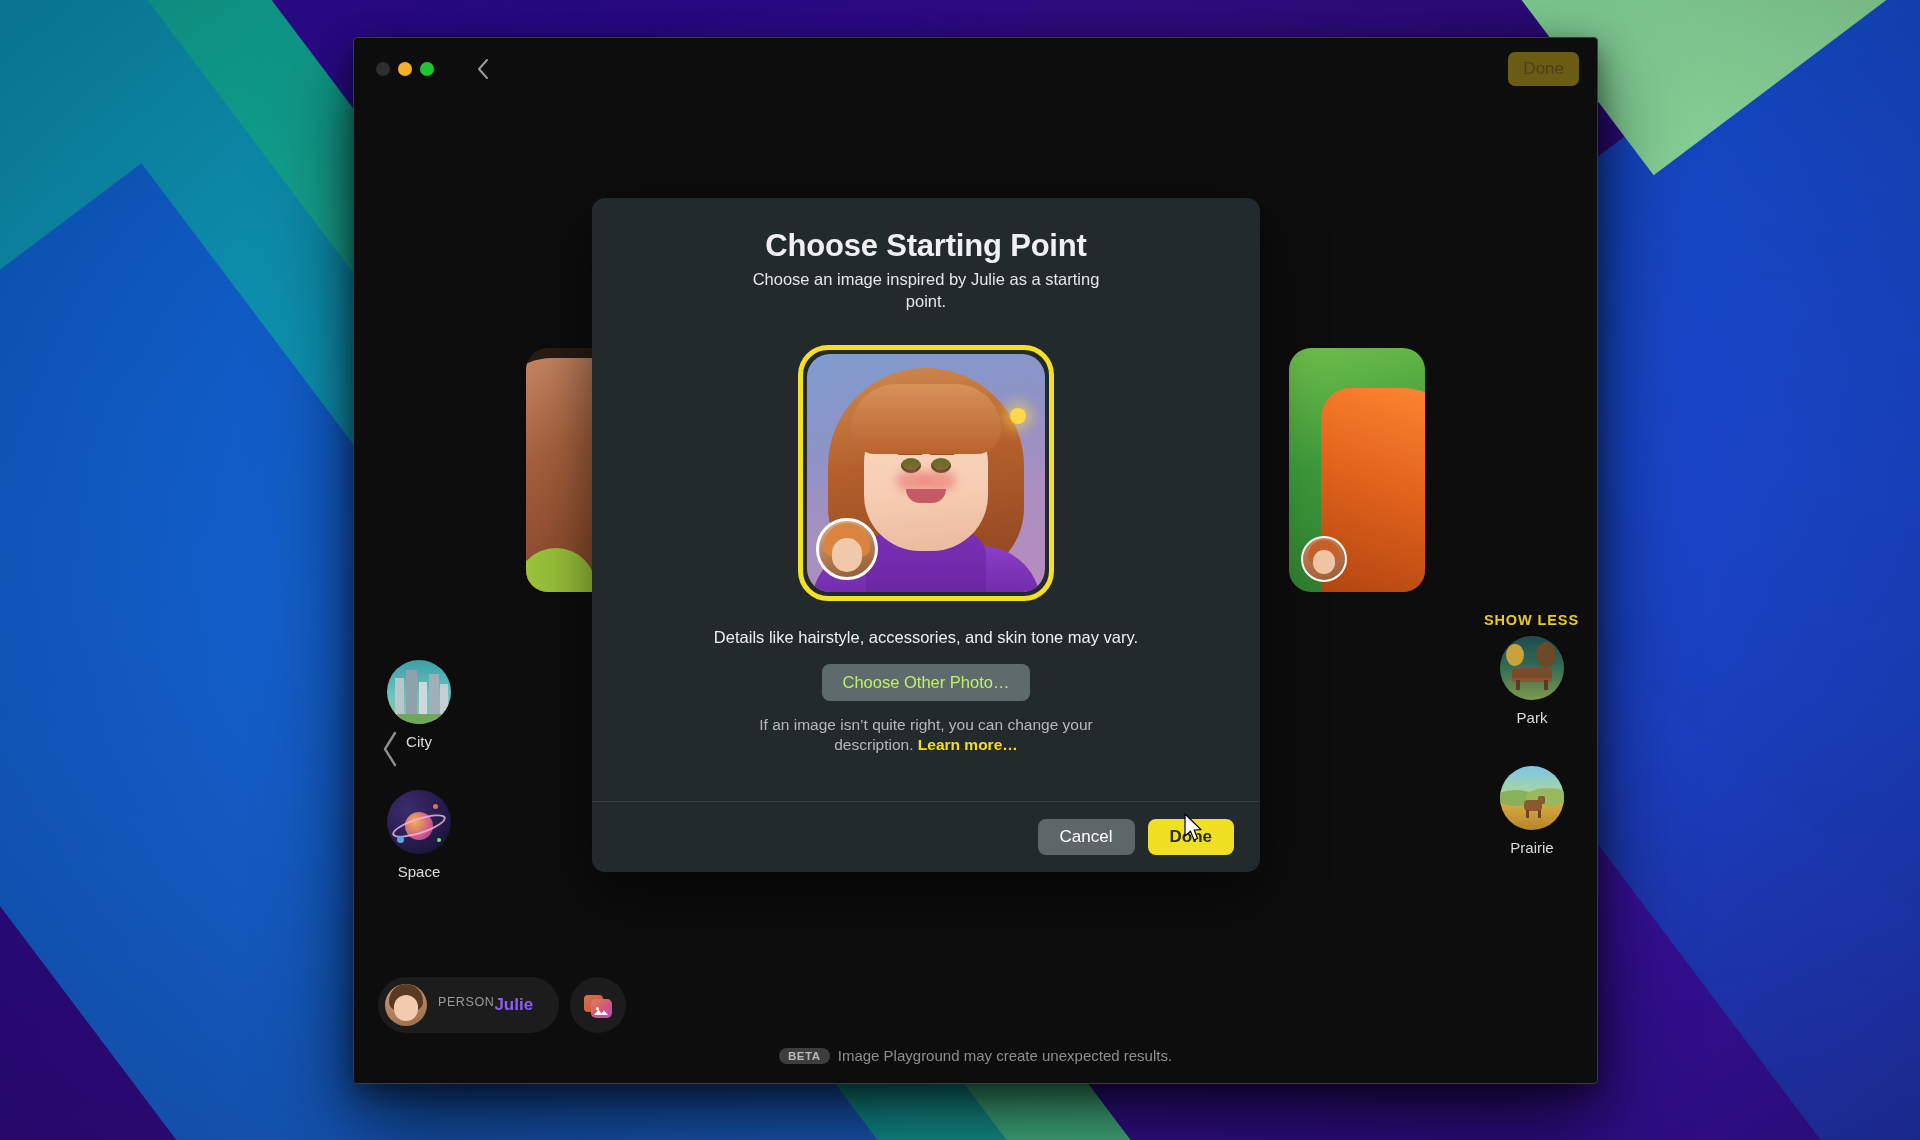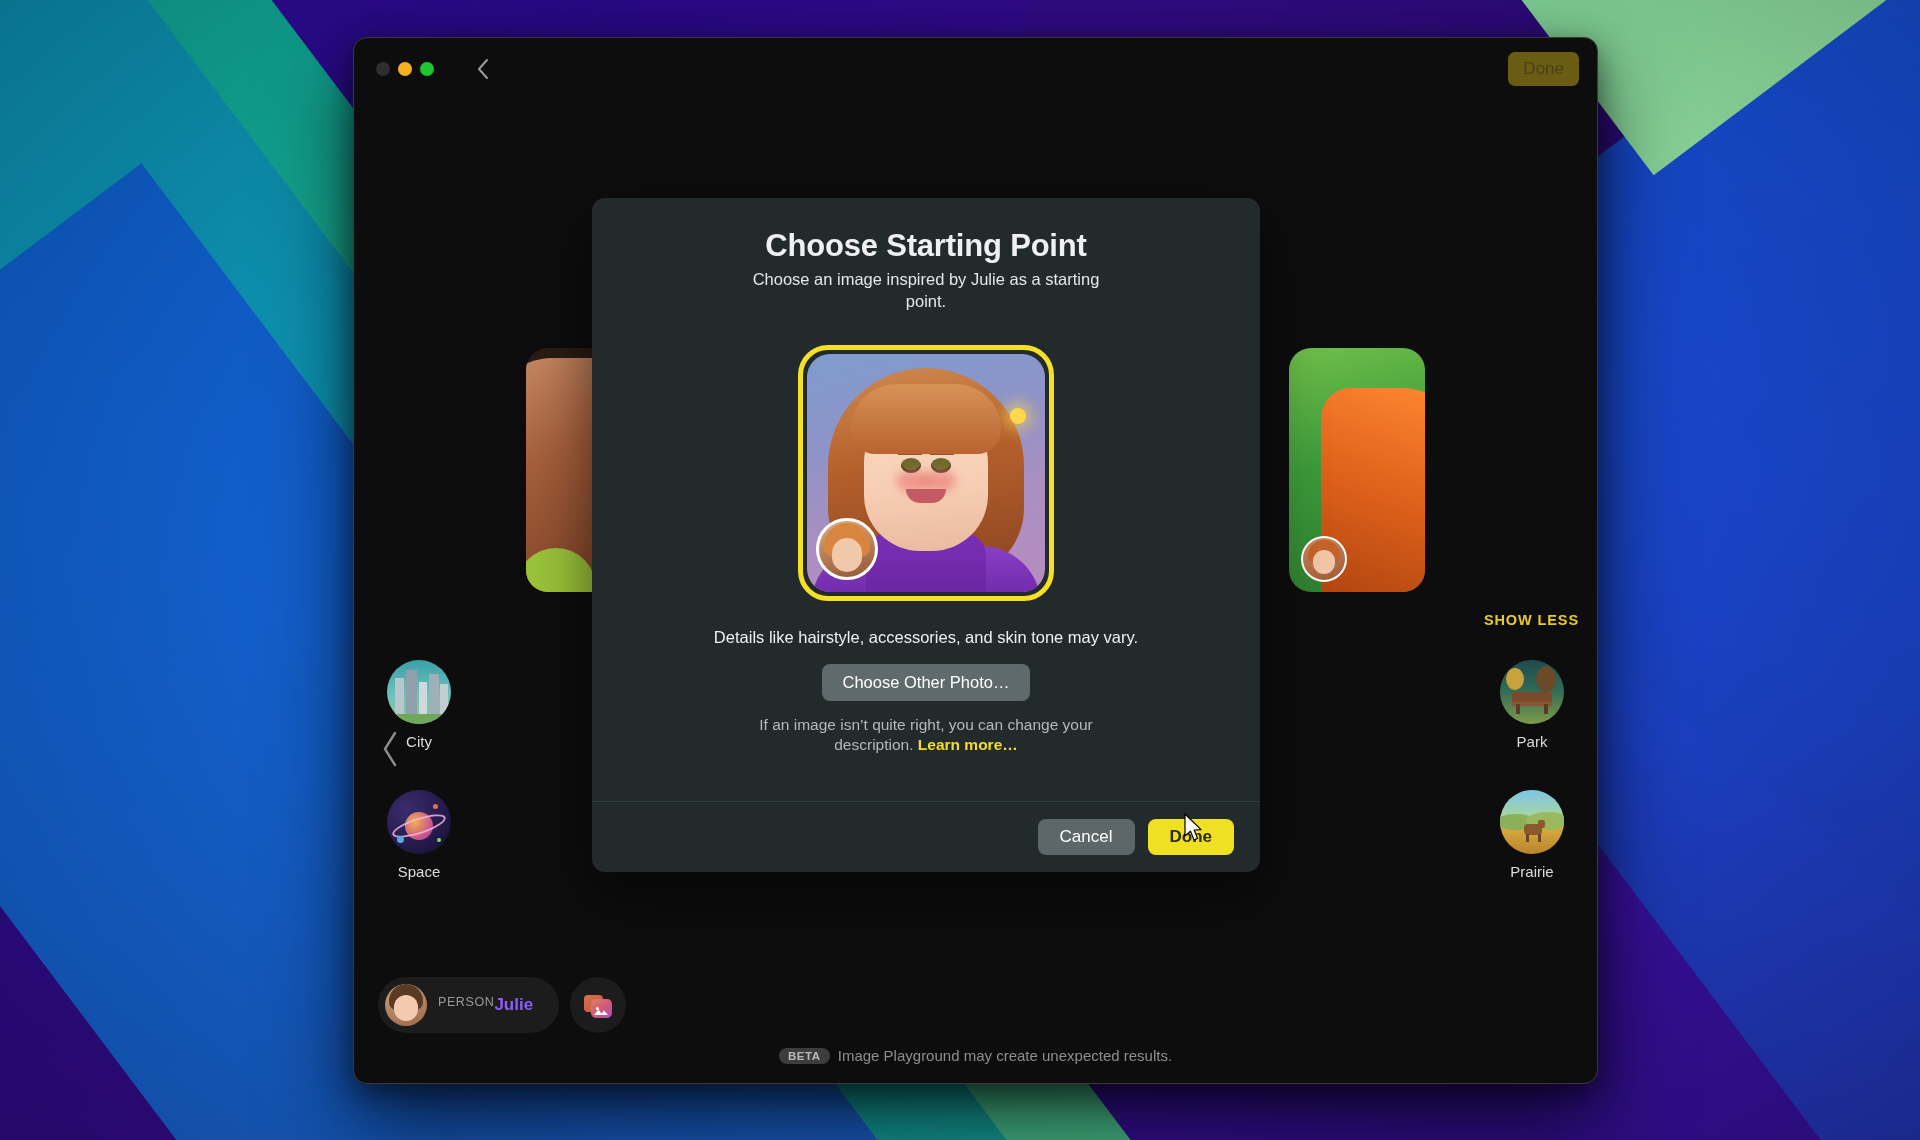--- a/index.html
+++ b/index.html
@@ -75,21 +75,21 @@
     position: absolute; inset: 0;
     background: radial-gradient(ellipse at 50% 45%, rgba(0,0,0,0) 35%, rgba(0,0,0,.28) 100%);
   }
 
   
   #window {
     position: absolute;
     left: 353px; top: 37px;
     width: 1245px; height: 1047px;
     background: #0d0d0d;
-    border-radius: 14px;
+    border-radius: 4px;
     border: 1px solid #3a3a3c;
     box-shadow: 0 40px 90px rgba(0,0,0,.65), 0 10px 30px rgba(0,0,0,.5);
     overflow: hidden;
   }
 
   
   #titlebar {
     position: relative;
     height: 62px;
     display: flex; align-items: center;
@@ -125,21 +125,21 @@
   }
 
   
   .concept-col {
     position: absolute;
     width: 110px;
     display: flex; flex-direction: column;
     align-items: center; gap: 40px;
   }
   .concept-col.left { left: 10px; top: 560px; }
-  .concept-col.right { right: 10px; top: 560px; }
+  .concept-col.right { right: 10px; top: 536px; }
   .concept {
     display: flex; flex-direction: column; align-items: center;
   }
   .concept-thumb {
     width: 64px; height: 64px; border-radius: 50%;
     overflow: hidden;
     position: relative;
   }
   .concept-label {
     margin-top: 9px;
@@ -336,21 +336,21 @@
   .hb-face { position: absolute; left: 50%; top: 17px; width: 30px; height: 34px; transform: translateX(-50%); border-radius: 15px; background: #f0c8aa; }
 
   .modal-note {
     margin-top: 27px;
     font-size: 16.5px;
     color: #f0f0f0;
   }
   #choose-other-photo {
     margin-top: 17px;
     background: #5f6a6d;
-    color: #ffffff;
+    color: #bef264;
     border: none;
     border-radius: 8px;
     font-size: 16.5px;
     padding: 9px 21px;
     font-family: "Liberation Sans", sans-serif;
   }
   .modal-hint {
     margin: 14px auto 0;
     font-size: 15.5px;
     line-height: 1.35;

